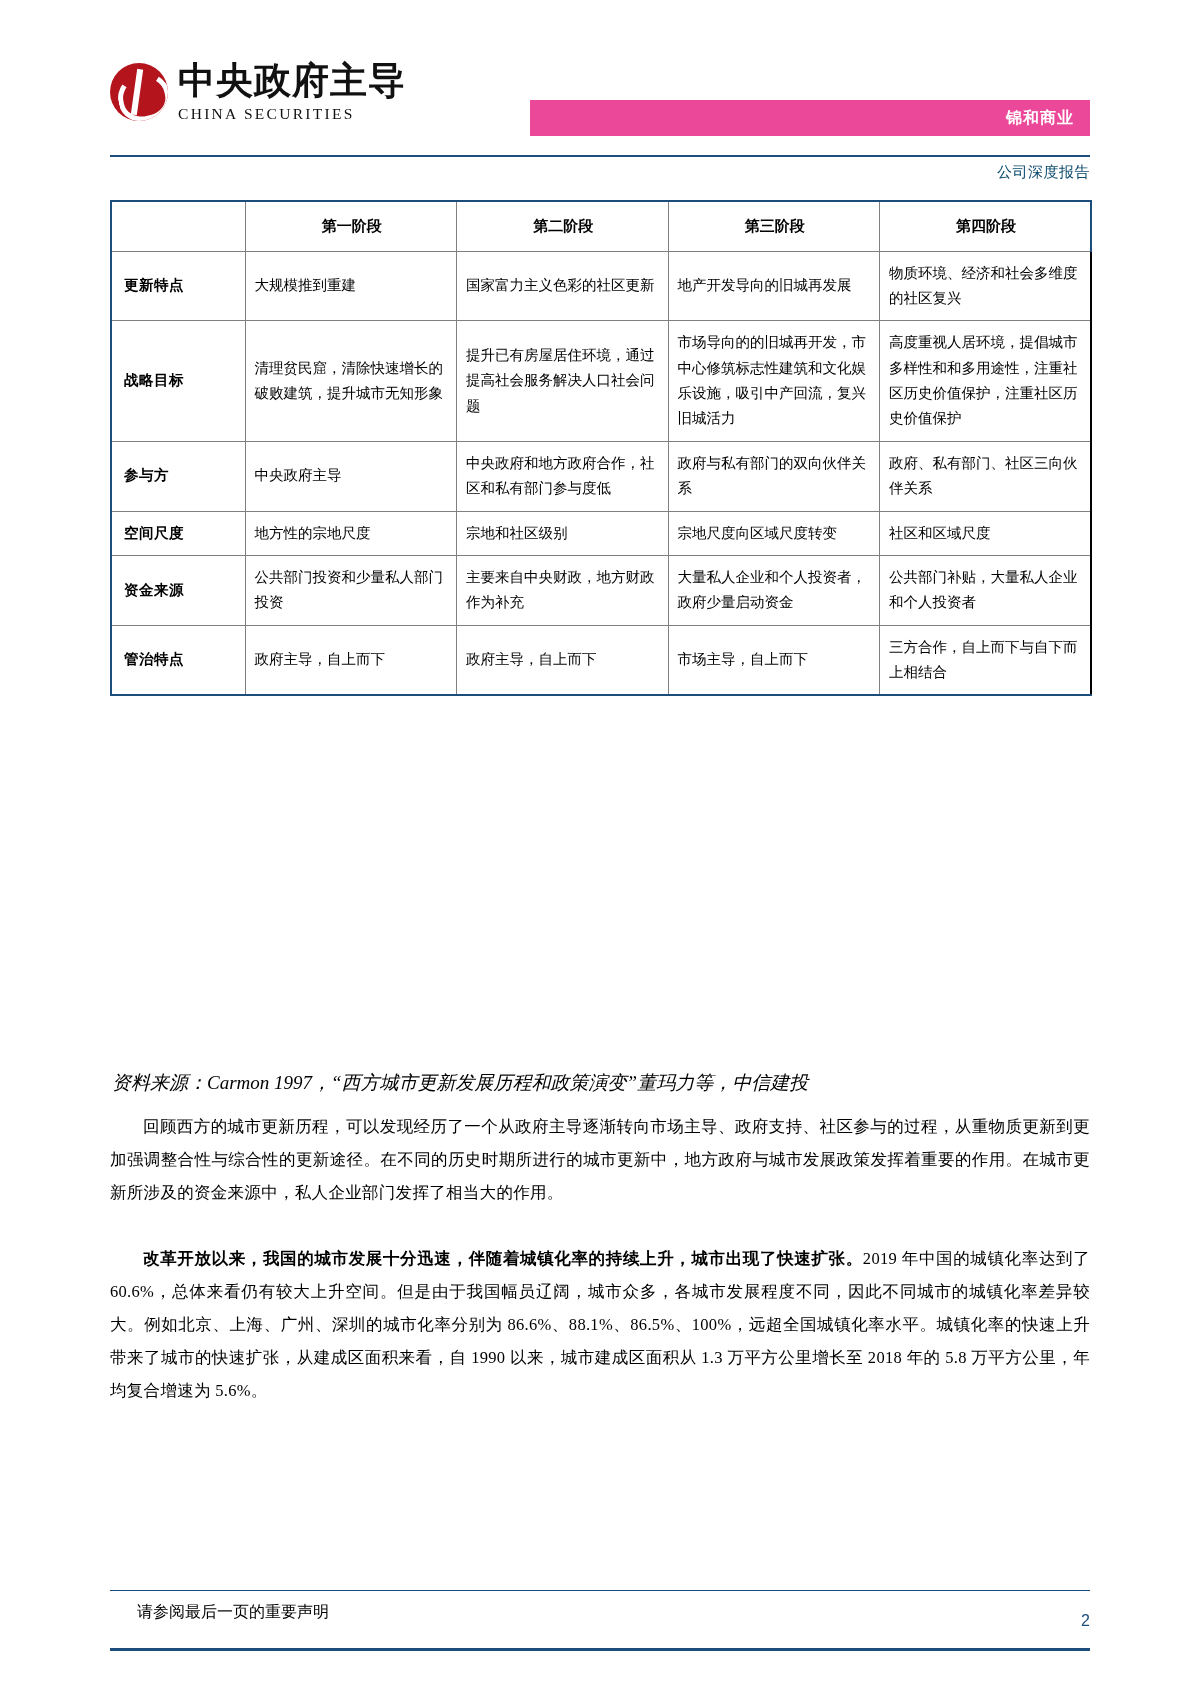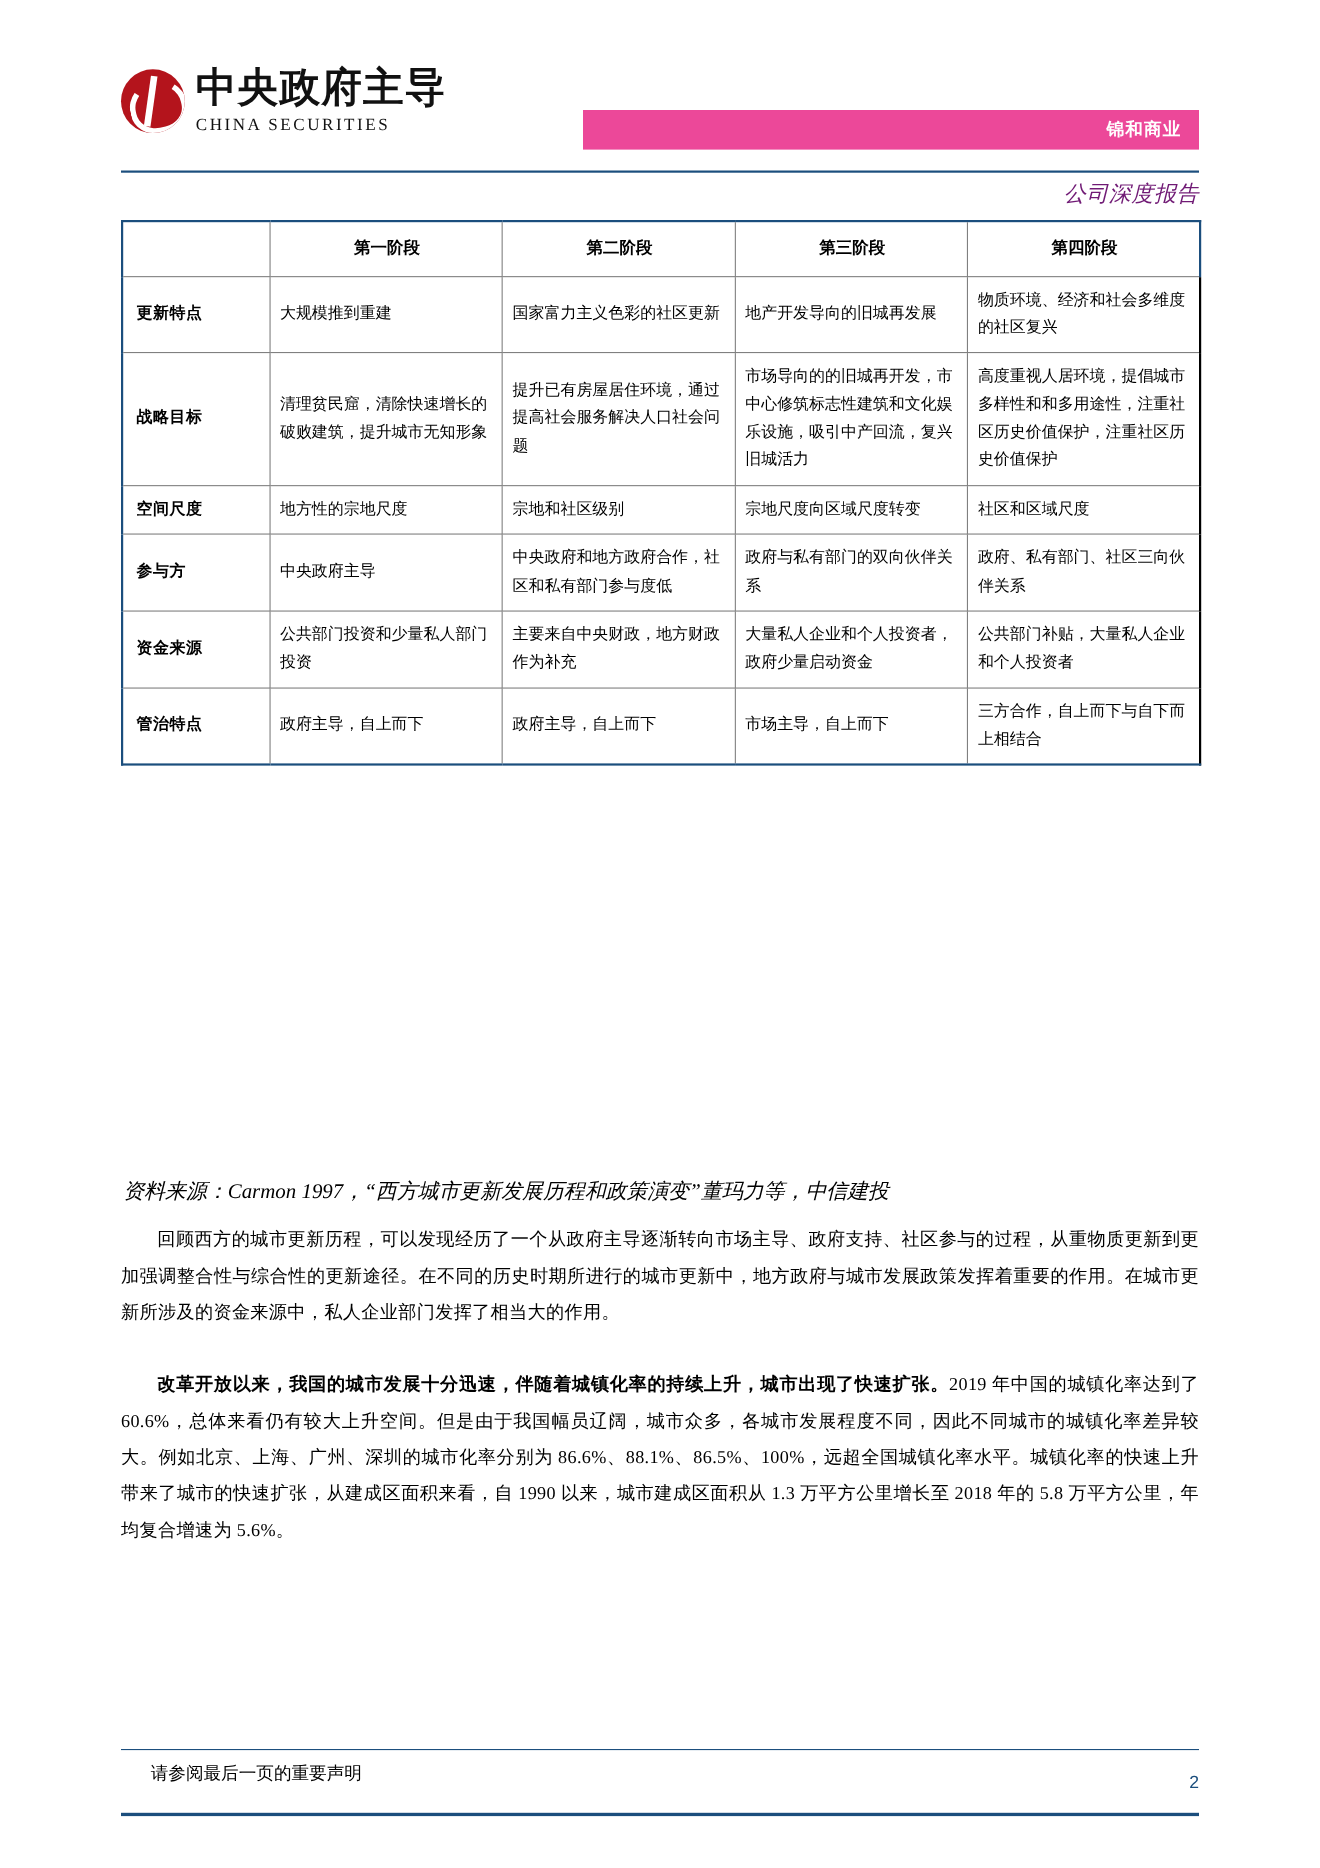--- a/index.html
+++ b/index.html
@@ -99,25 +99,24 @@
     left: 110px;
     top: 155px;
     width: 980px;
     height: 2px;
     background: #1b4e7d;
   }
   .report-type {
     position: absolute;
     right: 110px;
     top: 163px;
-    font-size: 20px;
-    color: #701a75;
+    font-size: 15px;
+    color: #0c4a6e;
     font-family: "Liberation Sans", sans-serif;
     letter-spacing: 0.5px;
-    font-style: italic;
   }
 
   
   .table-wrap {
     position: absolute;
     left: 110px;
     top: 200px;
     width: 980px;
   }
   table.matrix {
@@ -256,34 +255,34 @@
           <td class="lastcol">物质环境、经济和社会多维度的社区复兴</td>
         </tr>
         <tr>
           <td class="rowhdr">战略目标</td>
           <td>清理贫民窟，清除快速增长的破败建筑，提升城市无知形象</td>
           <td>提升已有房屋居住环境，通过提高社会服务解决人口社会问题</td>
           <td>市场导向的的旧城再开发，市中心修筑标志性建筑和文化娱乐设施，吸引中产回流，复兴旧城活力</td>
           <td class="lastcol">高度重视人居环境，提倡城市多样性和和多用途性，注重社区历史价值保护，注重社区历史价值保护</td>
         </tr>
         <tr>
+          <td class="rowhdr">参与方</td>
+          <td>中央政府主导</td>
+          <td>中央政府和地方政府合作，社区和私有部门参与度低</td>
+          <td>政府与私有部门的双向伙伴关系</td>
+          <td class="lastcol">政府、私有部门、社区三向伙伴关系</td>
+        </tr>
+        <tr>
           <td class="rowhdr">空间尺度</td>
           <td>地方性的宗地尺度</td>
           <td>宗地和社区级别</td>
           <td>宗地尺度向区域尺度转变</td>
           <td class="lastcol">社区和区域尺度</td>
         </tr>
         <tr>
-          <td class="rowhdr">参与方</td>
-          <td>中央政府主导</td>
-          <td>中央政府和地方政府合作，社区和私有部门参与度低</td>
-          <td>政府与私有部门的双向伙伴关系</td>
-          <td class="lastcol">政府、私有部门、社区三向伙伴关系</td>
-        </tr>
-        <tr>
           <td class="rowhdr">资金来源</td>
           <td>公共部门投资和少量私人部门投资</td>
           <td>主要来自中央财政，地方财政作为补充</td>
           <td>大量私人企业和个人投资者，政府少量启动资金</td>
           <td class="lastcol">公共部门补贴，大量私人企业和个人投资者</td>
         </tr>
         <tr>
           <td class="rowhdr">管治特点</td>
           <td>政府主导，自上而下</td>
           <td>政府主导，自上而下</td>

